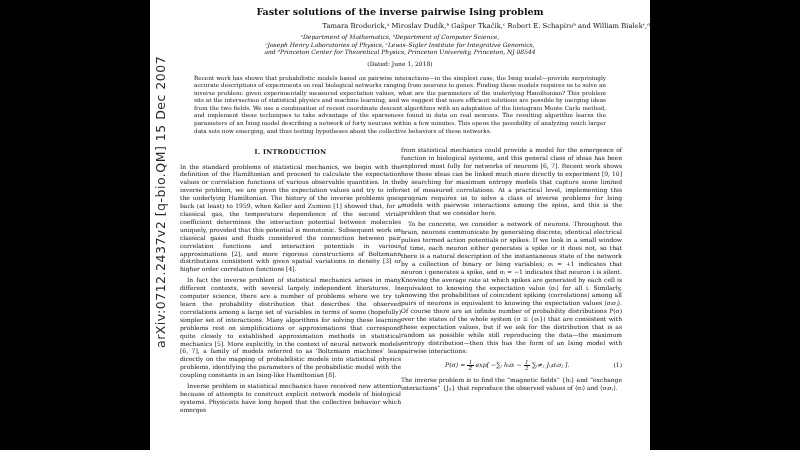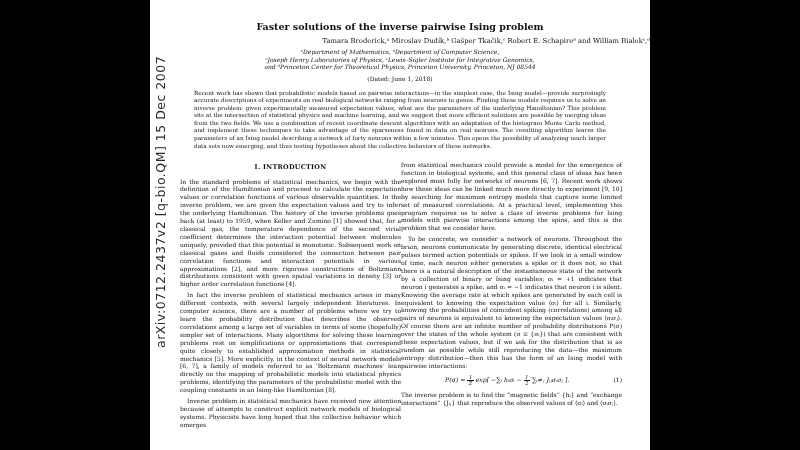--- a/index.html
+++ b/index.html
@@ -31,21 +31,21 @@
     font-family: "DejaVu Sans", "Liberation Sans", sans-serif;
     font-size: 12.5px;
     color: #2b2b2b;
     letter-spacing: 0.5px;
     white-space: nowrap;
   }
   .paper-title {
     text-align: center;
     font-weight: bold;
     font-size: 9.5px;
-    padding-top: 21px;
+    padding-top: 6px;
     margin: 0 40px;
   }
   .authors-line {
     text-align: right;
     font-size: 6.8px;
     margin-top: 5px;
   }
   .affil-line {
     text-align: center;
     font-style: italic;

